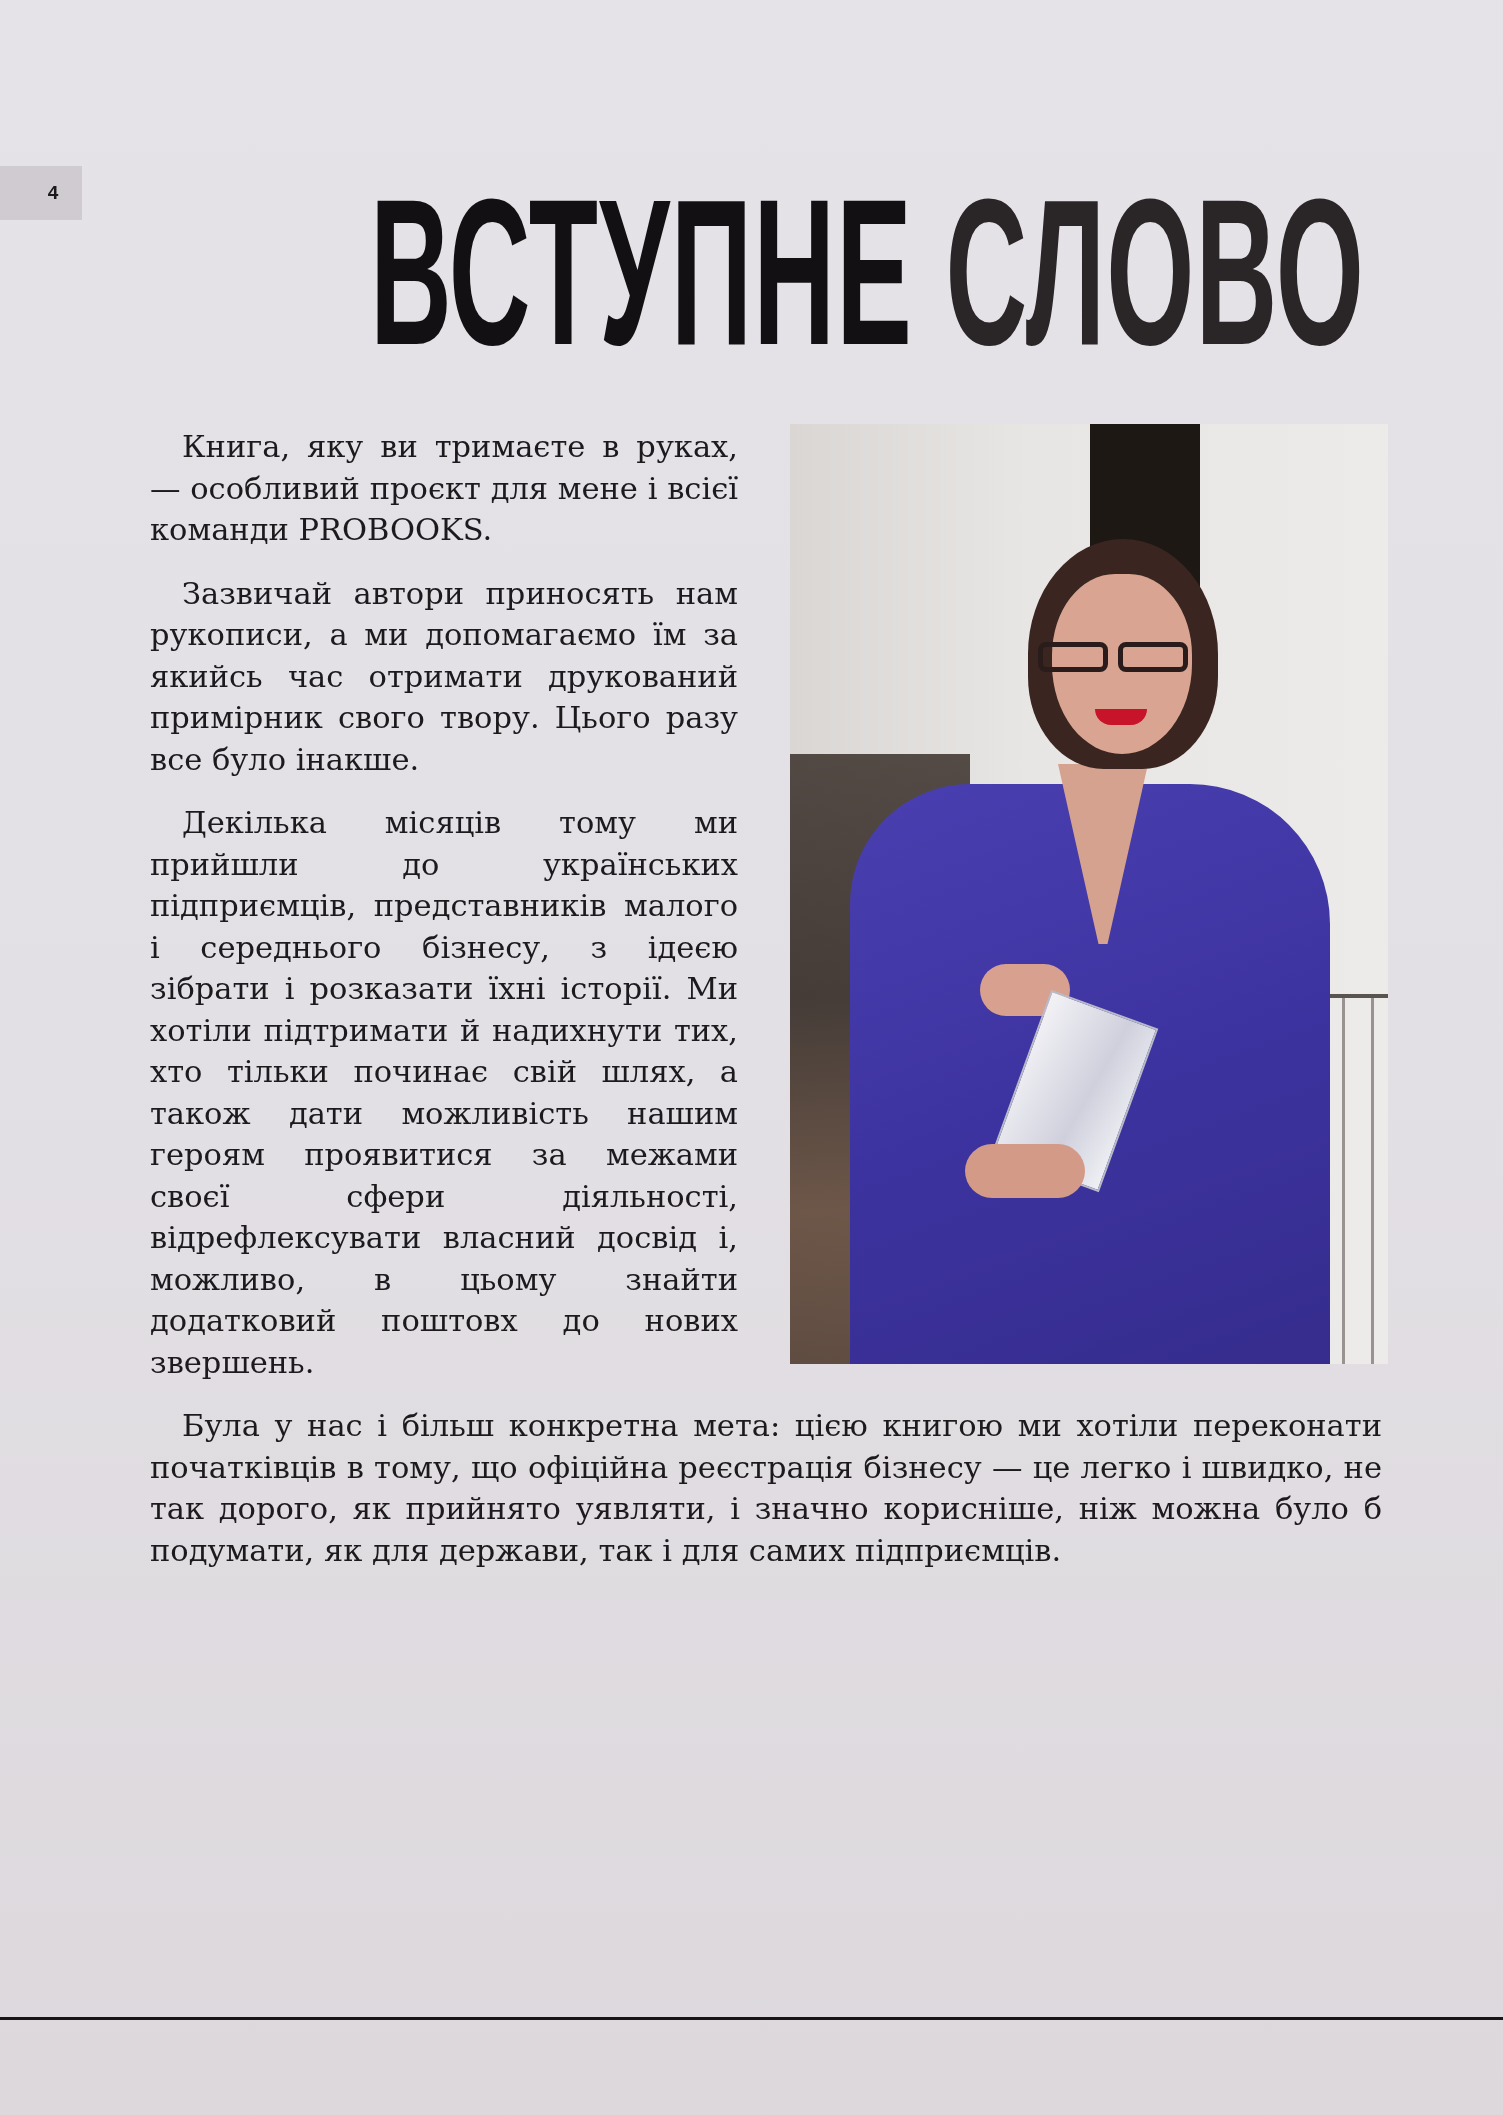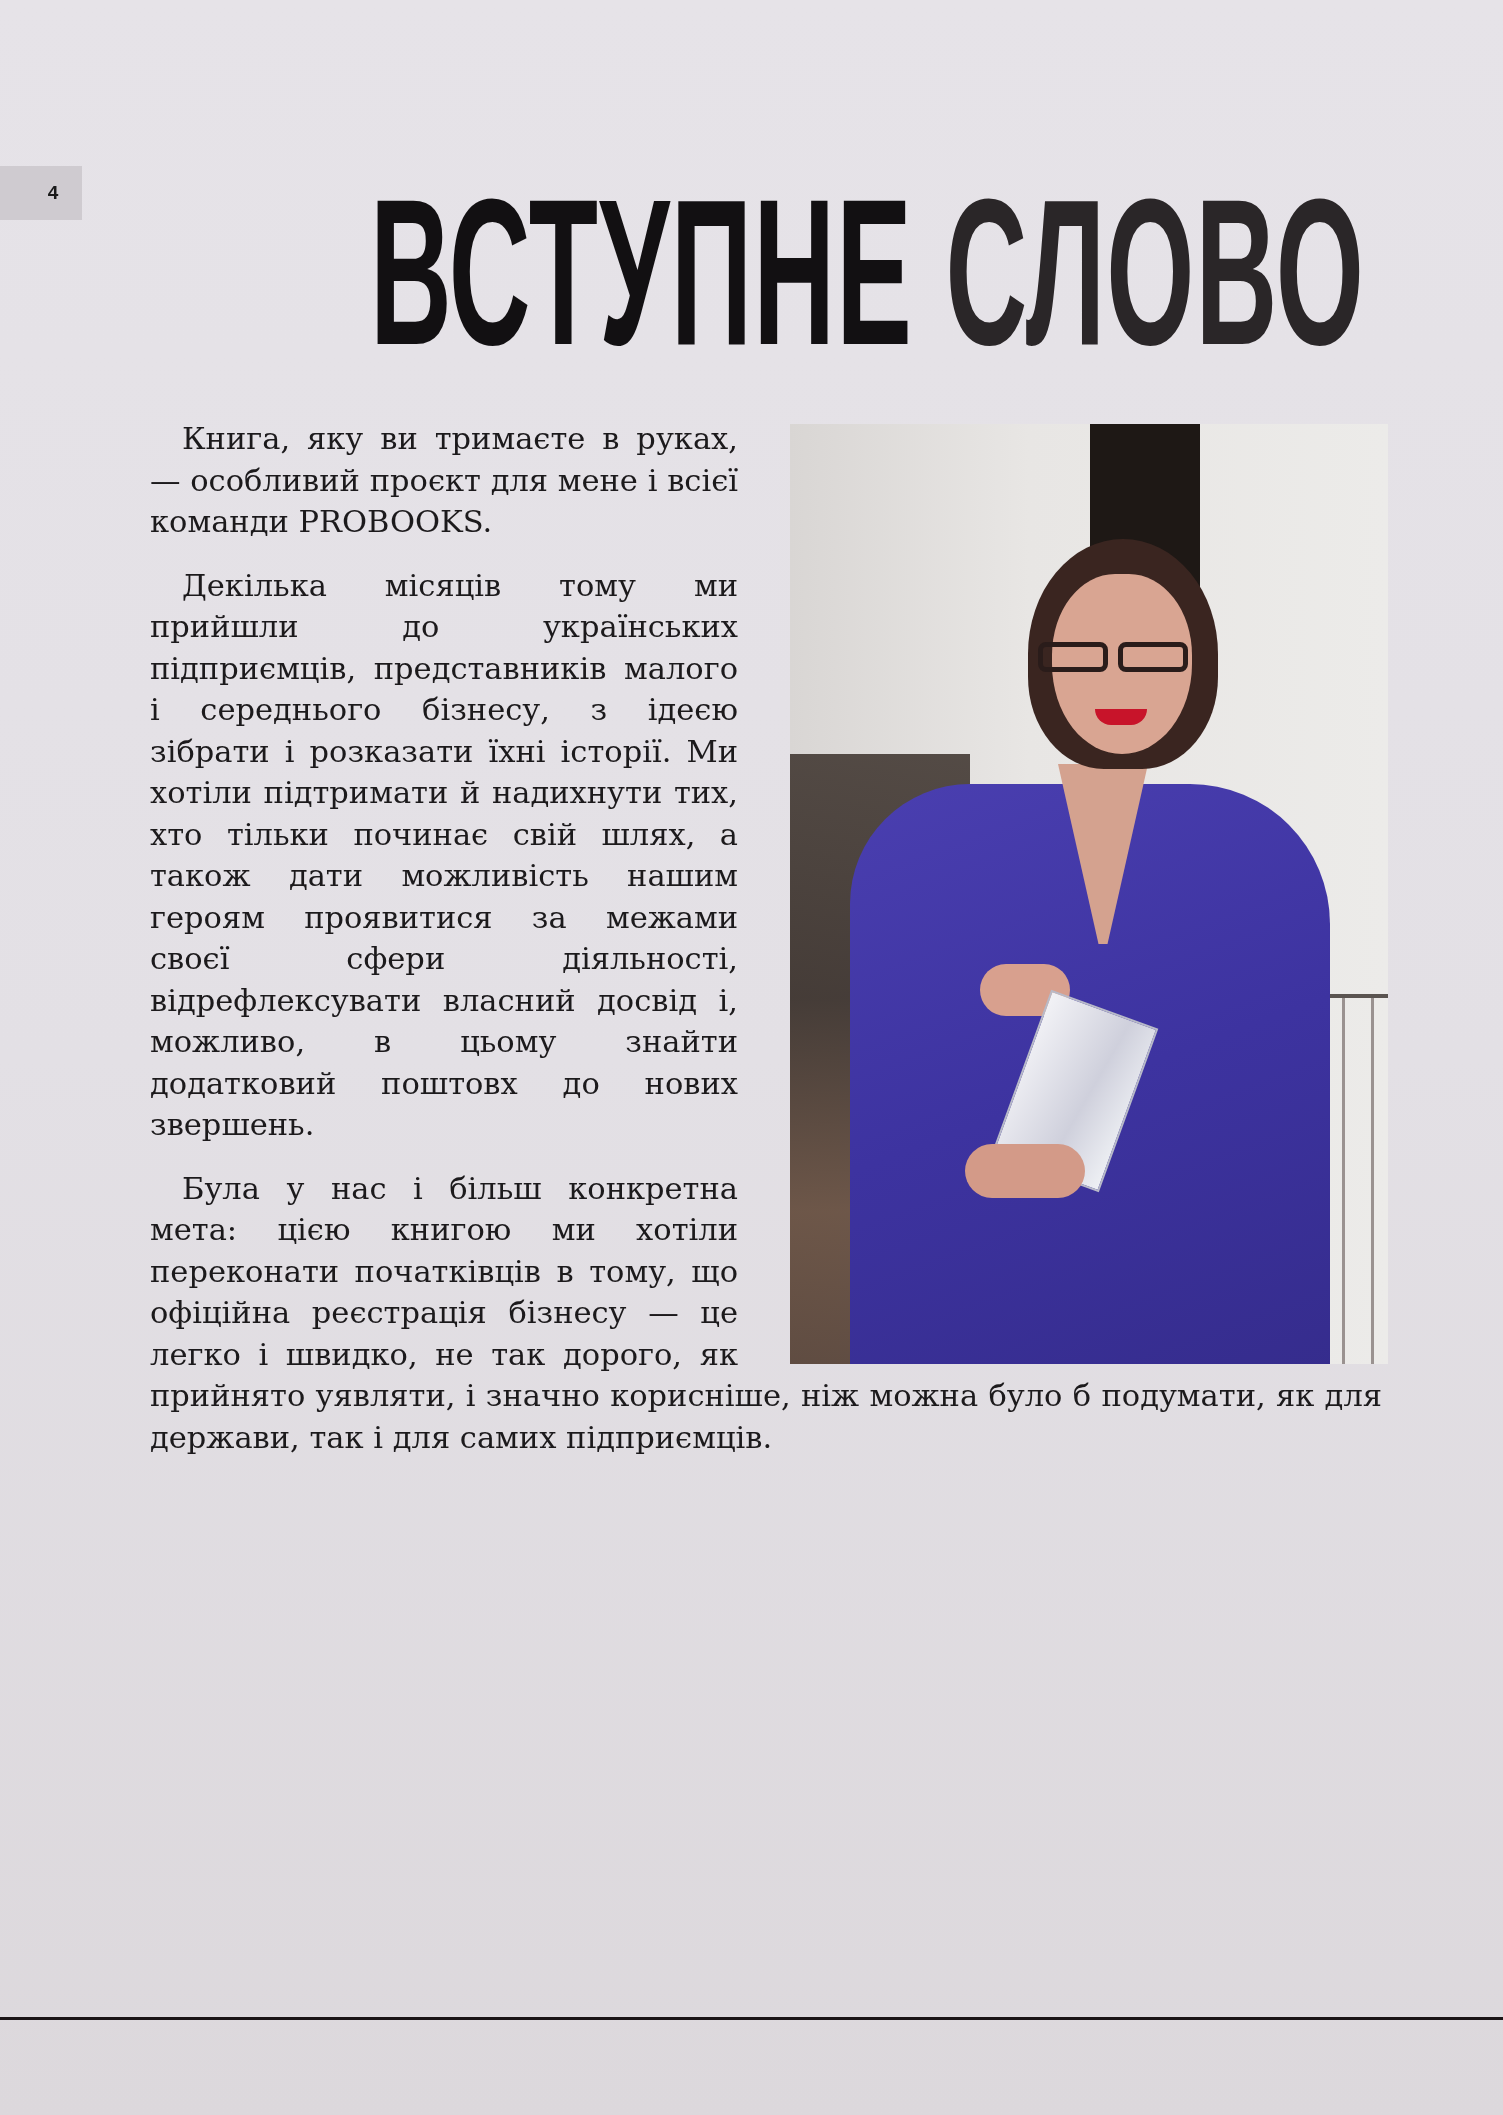--- a/index.html
+++ b/index.html
@@ -58,21 +58,21 @@
       position: absolute;
       left: 150px;
       top: 410px;
       width: 1232px;
       font-size: 30.5px;
       line-height: 41.5px;
       text-align: justify;
       hyphens: manual;
     }
     .body-text p {
-      margin: 8px 0 22px 0;
+      margin: 16px 0 22px 0;
       text-indent: 32px;
     }
     .photo {
       float: right;
       width: 598px;
       height: 940px;
       margin: 14px -6px 8px 52px;
       position: relative;
       overflow: hidden;
       background: linear-gradient(90deg, #d9d6d4 0%, #e8e6e4 40%, #ecebe9 100%);
@@ -196,17 +196,18 @@
     <div class="glasses">
         <span></span>
         <span></span>
       </div>
     <div class="lips"></div>
     <div class="hand"></div>
     <div class="book"></div>
     <div class="hand-2"></div>
   </div>
   <p>Книга, яку ви тримаєте в руках, — особливий про­єкт для мене і всієї команди PROBOOKS.</p>
+  <p>Зазвичай автори приносять нам рукописи, а ми допома­гаємо їм за якийсь час отри­мати друкований примірник свого твору. Цього разу все було інакше.</p>
   <p>Декілька місяців тому ми прийшли до українських підприємців, представників малого і середнього бізнесу, з ідеєю зібрати і розказати їхні історії. Ми хотіли підтри­мати й надихнути тих, хто тільки починає свій шлях, а також дати можливість на­шим героям проявитися за межами своєї сфери діяль­ності, відрефлексувати влас­ний досвід і, можливо, в цьо­му знайти додатковий поштовх до нових звершень.</p>
   <p>Була у нас і більш конкретна мета: цією книгою ми хотіли переконати початківців в тому, що офіційна реєстрація бізне­су — це легко і швидко, не так дорого, як прийнято уявляти, і значно корисніше, ніж можна було б подумати, як для дер­жави, так і для самих підприємців.</p>
 </div>
 
 <div class="bottom-rule"></div>
 
 </body></html>

